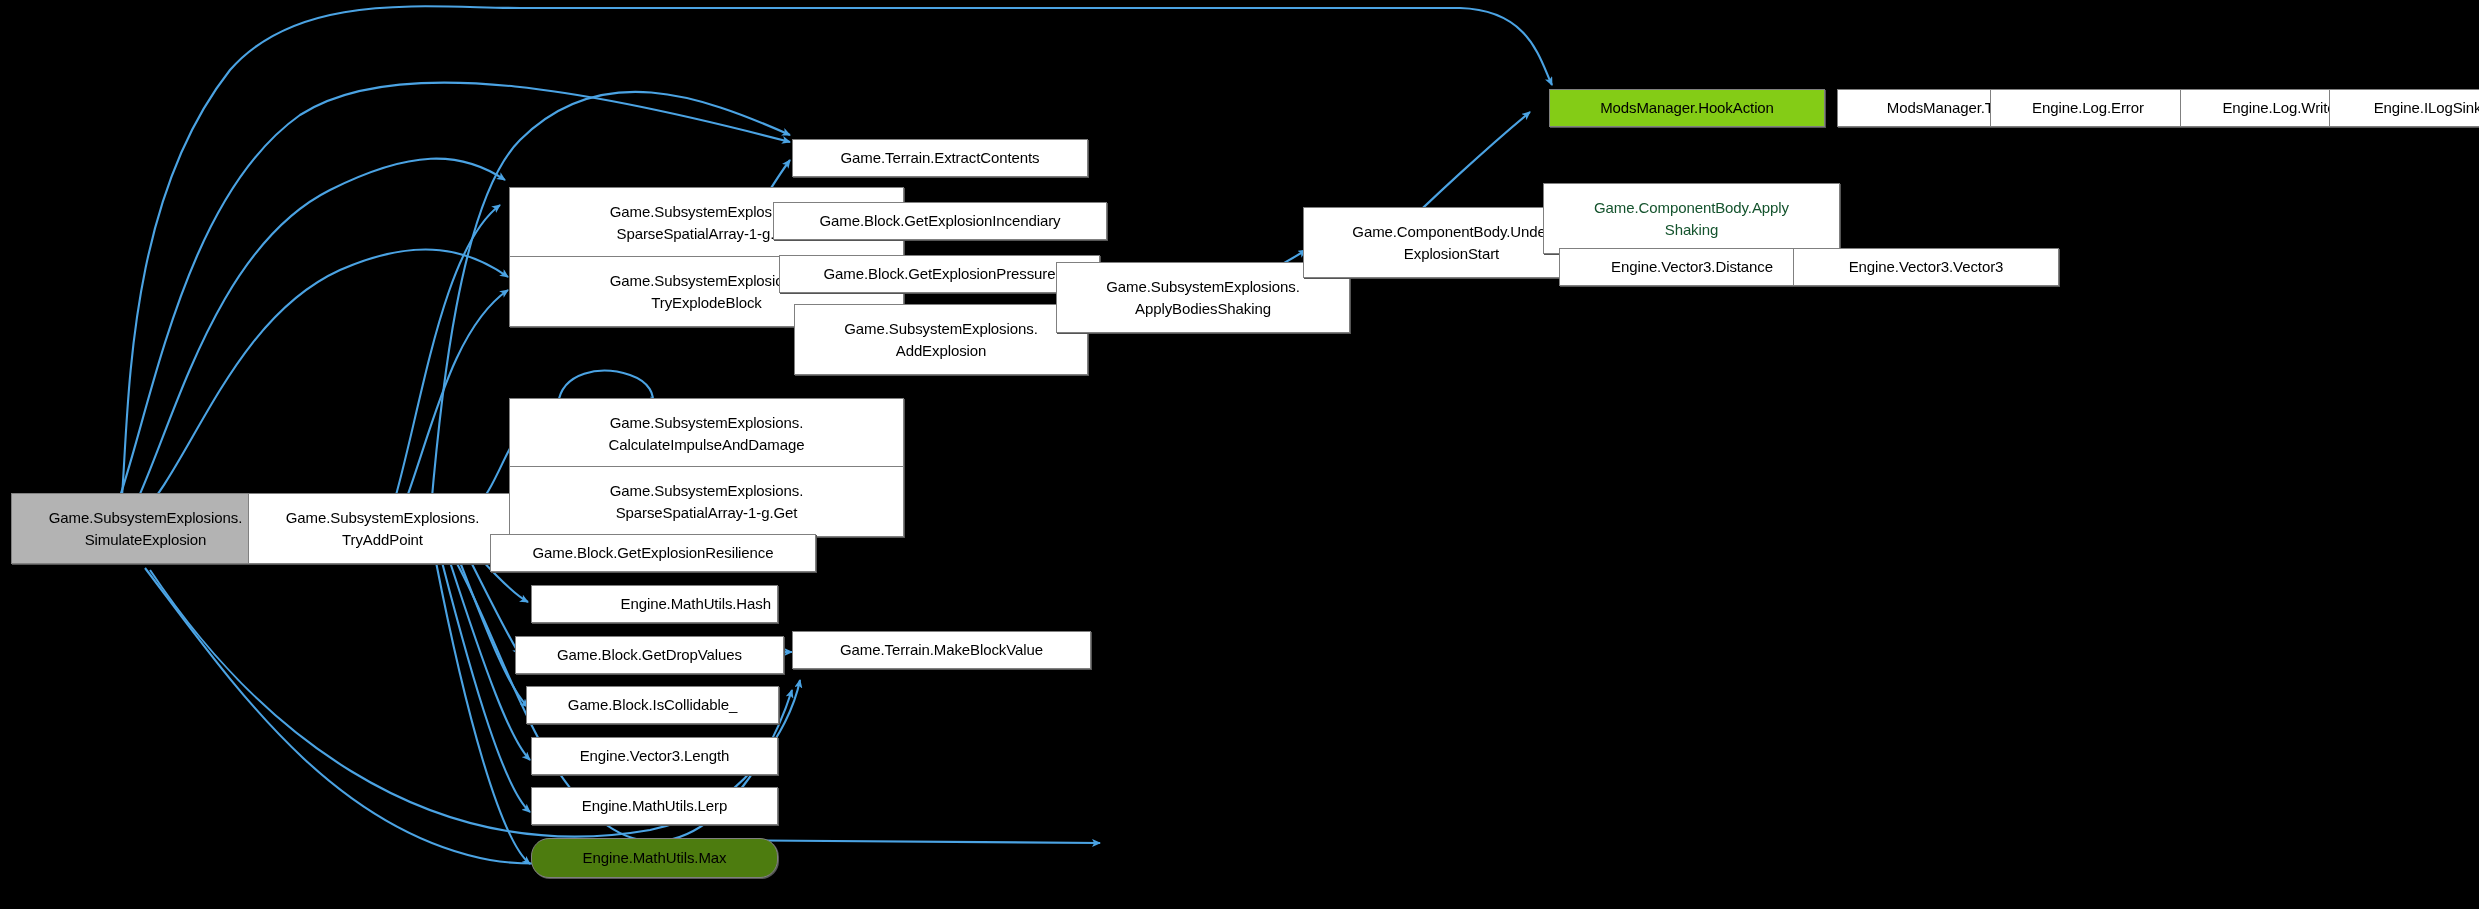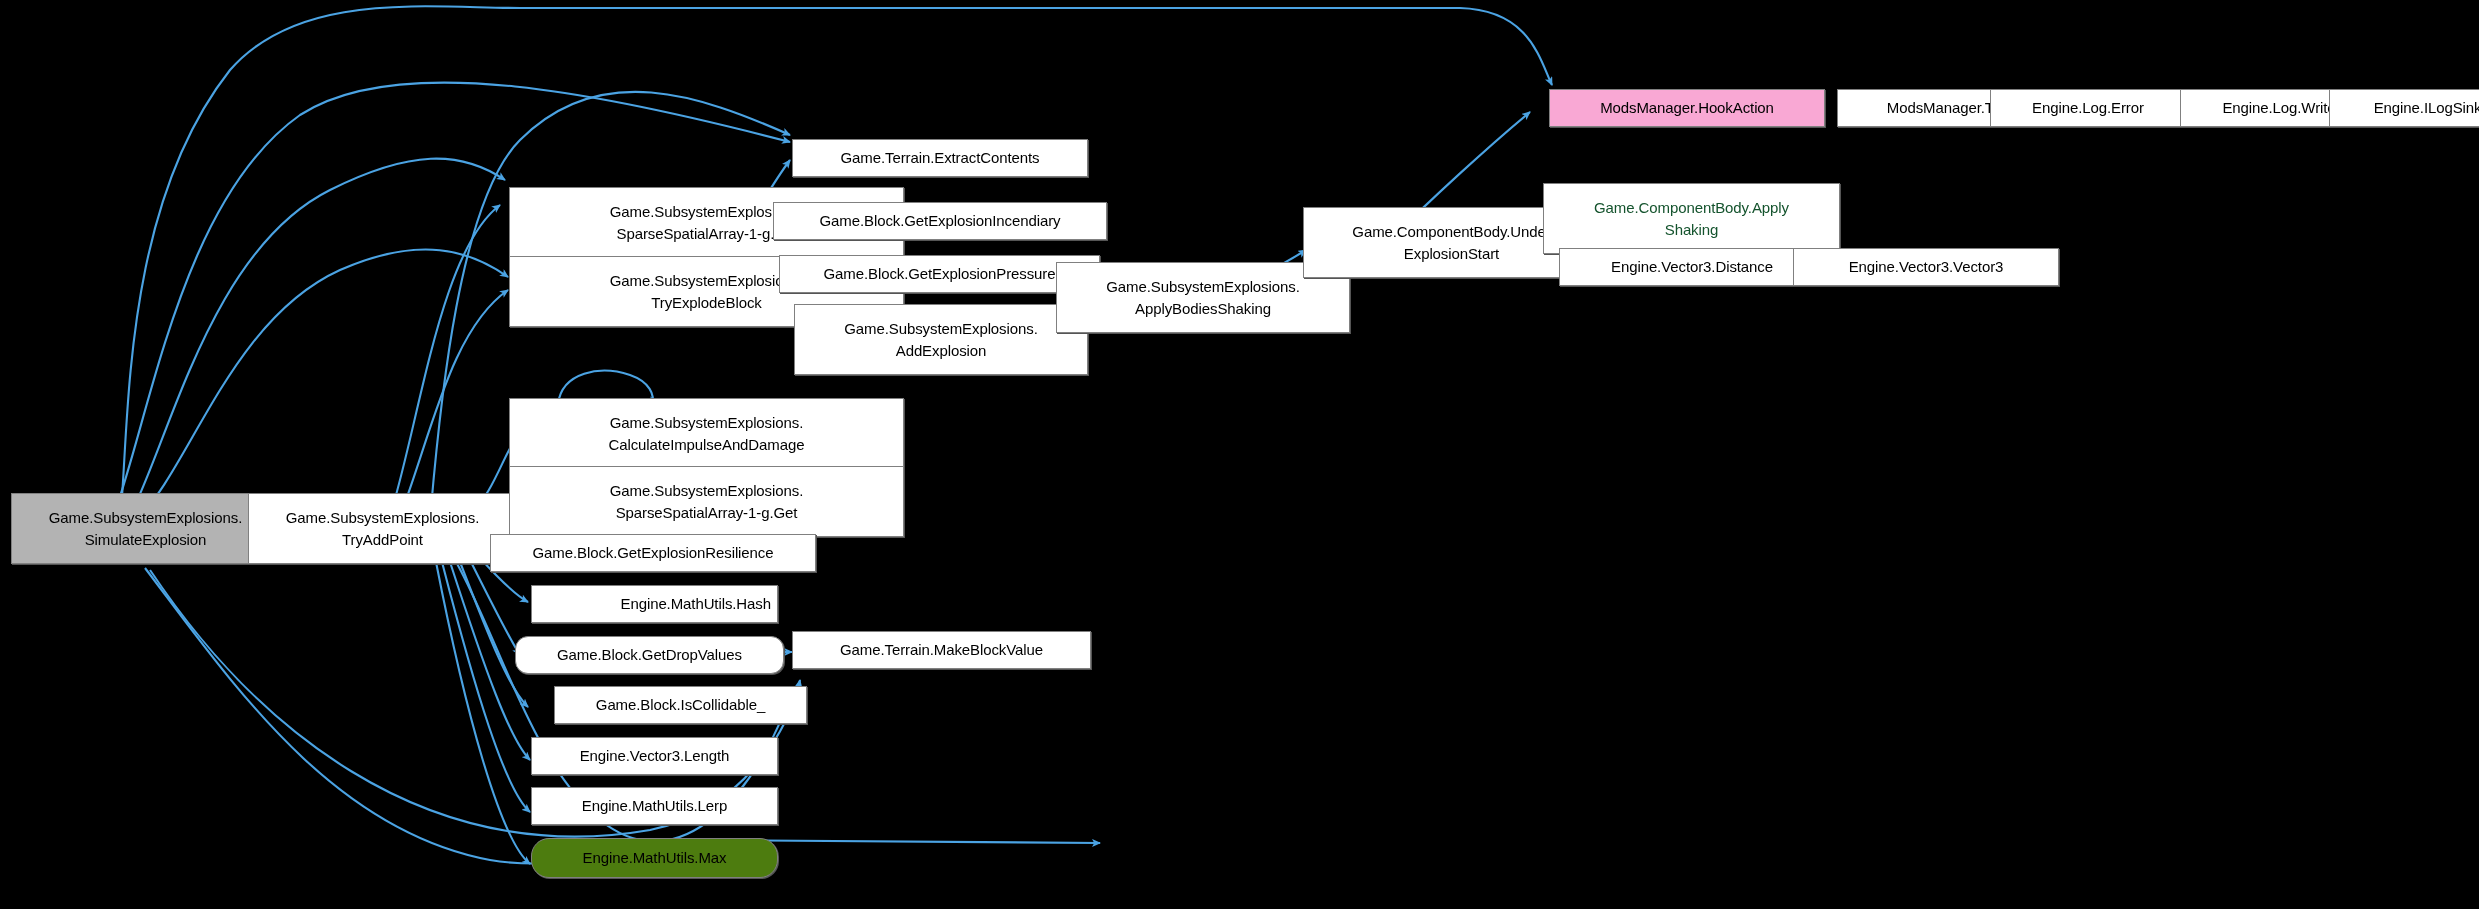--- a/index.html
+++ b/index.html
@@ -116,38 +116,38 @@
       <div class="graph-node" style="left: 509px; top: 187px; width: 395px; height: 71px; background: rgb(255, 255, 255); border-color: rgb(128, 128, 128); color: rgb(0, 0, 0);"><span class="node-label">Game.SubsystemExplosions.
 SparseSpatialArray-1-g.Set</span></div>
       <div class="graph-node" style="left: 509px; top: 256px; width: 395px; height: 71px; background: rgb(255, 255, 255); border-color: rgb(128, 128, 128); color: rgb(0, 0, 0);"><span class="node-label">Game.SubsystemExplosions.
 TryExplodeBlock</span></div>
       <div class="graph-node" style="left: 509px; top: 398px; width: 395px; height: 71px; background: rgb(255, 255, 255); border-color: rgb(128, 128, 128); color: rgb(0, 0, 0);"><span class="node-label">Game.SubsystemExplosions.
 CalculateImpulseAndDamage</span></div>
       <div class="graph-node" style="left: 509px; top: 466px; width: 395px; height: 71px; background: rgb(255, 255, 255); border-color: rgb(128, 128, 128); color: rgb(0, 0, 0);"><span class="node-label">Game.SubsystemExplosions.
 SparseSpatialArray-1-g.Get</span></div>
       <div class="graph-node" style="left: 490px; top: 534px; width: 326px; height: 38px; background: rgb(255, 255, 255); border-color: rgb(128, 128, 128); color: rgb(0, 0, 0);"><span class="node-label">Game.Block.GetExplosionResilience</span></div>
       <div class="graph-node" style="left: 531px; top: 585px; width: 247px; height: 38px; background: rgb(255, 255, 255); border-color: rgb(128, 128, 128); color: rgb(0, 0, 0); text-align: right;"><span class="node-label">Engine.MathUtils.Hash</span></div>
-      <div class="graph-node" style="left: 515px; top: 636px; width: 269px; height: 38px; background: rgb(255, 255, 255); border-color: rgb(128, 128, 128); color: rgb(0, 0, 0); border-radius: 13px;"><span class="node-label">Game.Block.GetDropValues</span></div>
-      <div class="graph-node" style="left: 526px; top: 686px; width: 253px; height: 38px; background: rgb(255, 255, 255); border-color: rgb(128, 128, 128); color: rgb(0, 0, 0); margin-left: 28px;"><span class="node-label">Game.Block.IsCollidable_</span></div>
+      <div class="graph-node" style="left: 515px; top: 636px; width: 269px; height: 38px; background: rgb(255, 255, 255); border-color: rgb(128, 128, 128); color: rgb(0, 0, 0);"><span class="node-label">Game.Block.GetDropValues</span></div>
+      <div class="graph-node" style="left: 526px; top: 686px; width: 253px; height: 38px; background: rgb(255, 255, 255); border-color: rgb(128, 128, 128); color: rgb(0, 0, 0);"><span class="node-label">Game.Block.IsCollidable_</span></div>
       <div class="graph-node" style="left: 531px; top: 737px; width: 247px; height: 38px; background: rgb(255, 255, 255); border-color: rgb(128, 128, 128); color: rgb(0, 0, 0);"><span class="node-label">Engine.Vector3.Length</span></div>
       <div class="graph-node" style="left: 531px; top: 787px; width: 247px; height: 38px; background: rgb(255, 255, 255); border-color: rgb(128, 128, 128); color: rgb(0, 0, 0);"><span class="node-label">Engine.MathUtils.Lerp</span></div>
       <div class="graph-node" style="left: 531px; top: 838px; width: 247px; height: 40px; background: #4d7c0f; border-color: rgb(128, 128, 128); color: rgb(0, 0, 0); border-radius: 18px;"><span class="node-label">Engine.MathUtils.Max</span></div>
       <div class="graph-node" style="left: 792px; top: 139px; width: 296px; height: 38px; background: rgb(255, 255, 255); border-color: rgb(128, 128, 128); color: rgb(0, 0, 0);"><span class="node-label">Game.Terrain.ExtractContents</span></div>
       <div class="graph-node" style="left: 773px; top: 202px; width: 334px; height: 38px; background: rgb(255, 255, 255); border-color: rgb(128, 128, 128); color: rgb(0, 0, 0);"><span class="node-label">Game.Block.GetExplosionIncendiary</span></div>
       <div class="graph-node" style="left: 779px; top: 255px; width: 321px; height: 38px; background: rgb(255, 255, 255); border-color: rgb(128, 128, 128); color: rgb(0, 0, 0);"><span class="node-label">Game.Block.GetExplosionPressure</span></div>
       <div class="graph-node" style="left: 794px; top: 304px; width: 294px; height: 71px; background: rgb(255, 255, 255); border-color: rgb(128, 128, 128); color: rgb(0, 0, 0);"><span class="node-label">Game.SubsystemExplosions.
 AddExplosion</span></div>
       <div class="graph-node" style="left: 792px; top: 631px; width: 299px; height: 38px; background: rgb(255, 255, 255); border-color: rgb(128, 128, 128); color: rgb(0, 0, 0);"><span class="node-label">Game.Terrain.MakeBlockValue</span></div>
       <div class="graph-node" style="left: 1056px; top: 262px; width: 294px; height: 71px; background: rgb(255, 255, 255); border-color: rgb(128, 128, 128); color: rgb(0, 0, 0);"><span class="node-label">Game.SubsystemExplosions.
 ApplyBodiesShaking</span></div>
       <div class="graph-node" style="left: 1303px; top: 207px; width: 297px; height: 71px; background: rgb(255, 255, 255); border-color: rgb(128, 128, 128); color: rgb(0, 0, 0);"><span class="node-label">Game.ComponentBody.Under
 ExplosionStart</span></div>
       <div class="graph-node" style="left: 1543px; top: 183px; width: 297px; height: 71px; background: rgb(255, 255, 255); border-color: rgb(128, 128, 128); color: #14532d;"><span class="node-label">Game.ComponentBody.Apply
 Shaking</span></div>
       <div class="graph-node" style="left: 1559px; top: 248px; width: 266px; height: 38px; background: rgb(255, 255, 255); border-color: rgb(128, 128, 128); color: rgb(0, 0, 0); text-align: center;"><span class="node-label">Engine.Vector3.Distance</span></div>
       <div class="graph-node" style="left: 1793px; top: 248px; width: 266px; height: 38px; background: rgb(255, 255, 255); border-color: rgb(128, 128, 128); color: rgb(0, 0, 0);"><span class="node-label">Engine.Vector3.Vector3</span></div>
-      <div class="graph-node" style="left: 1549px; top: 89px; width: 276px; height: 38px; background: #f9a8d4; border-color: rgb(128, 128, 128); color: rgb(0, 0, 0);"><span class="node-label">ModsManager.HookAction</span></div>
+      <div class="graph-node" style="left: 1549px; top: 89px; width: 276px; height: 38px; background: #84cc16; border-color: rgb(128, 128, 128); color: rgb(0, 0, 0);"><span class="node-label">ModsManager.HookAction</span></div>
       <div class="graph-node" style="left: 1837px; top: 89px; width: 262px; height: 38px; background: rgb(255, 255, 255); border-color: rgb(128, 128, 128); color: rgb(0, 0, 0);"><span class="node-label">ModsManager.TryInvoke</span></div>
       <div class="graph-node" style="left: 1990px; top: 89px; width: 196px; height: 38px; background: rgb(255, 255, 255); border-color: rgb(128, 128, 128); color: rgb(0, 0, 0);"><span class="node-label">Engine.Log.Error</span></div>
       <div class="graph-node" style="left: 2163px; top: 89px; width: 198px; height: 38px; background: rgb(255, 255, 255); border-color: rgb(128, 128, 128); color: rgb(0, 0, 0); margin-left: 17px;"><span class="node-label">Engine.Log.Write</span></div>
       <div class="graph-node" style="left: 2329px; top: 89px; width: 226px; height: 38px; background: rgb(255, 255, 255); border-color: rgb(128, 128, 128); color: rgb(0, 0, 0);"><span class="node-label">Engine.ILogSink.Log</span></div>
     </div>
 </div>
 
 </body></html>

